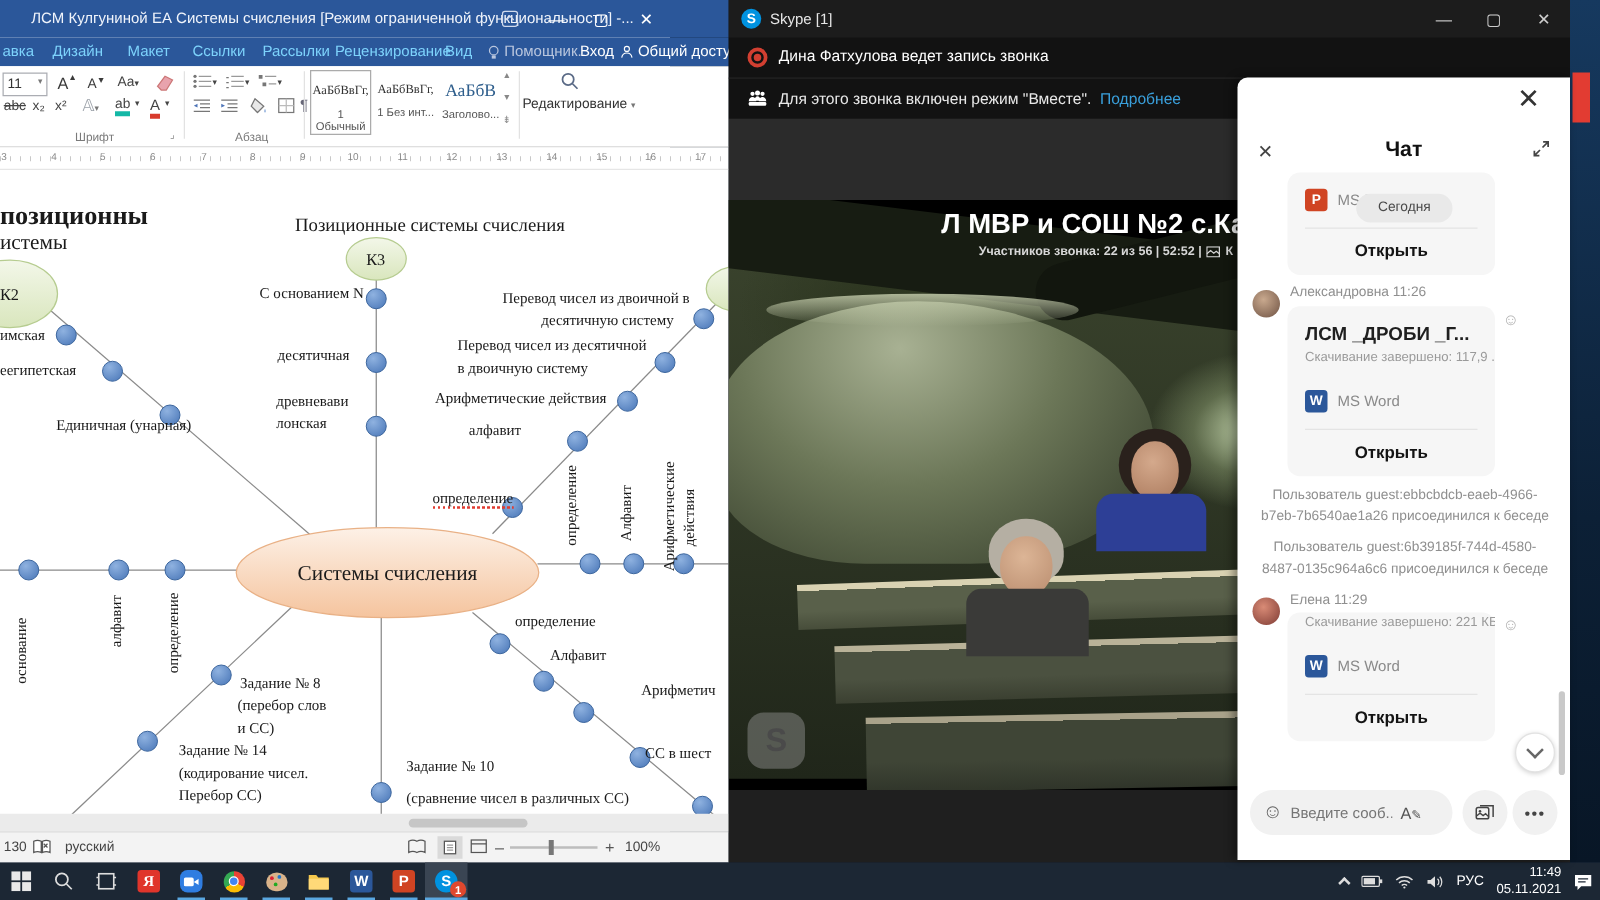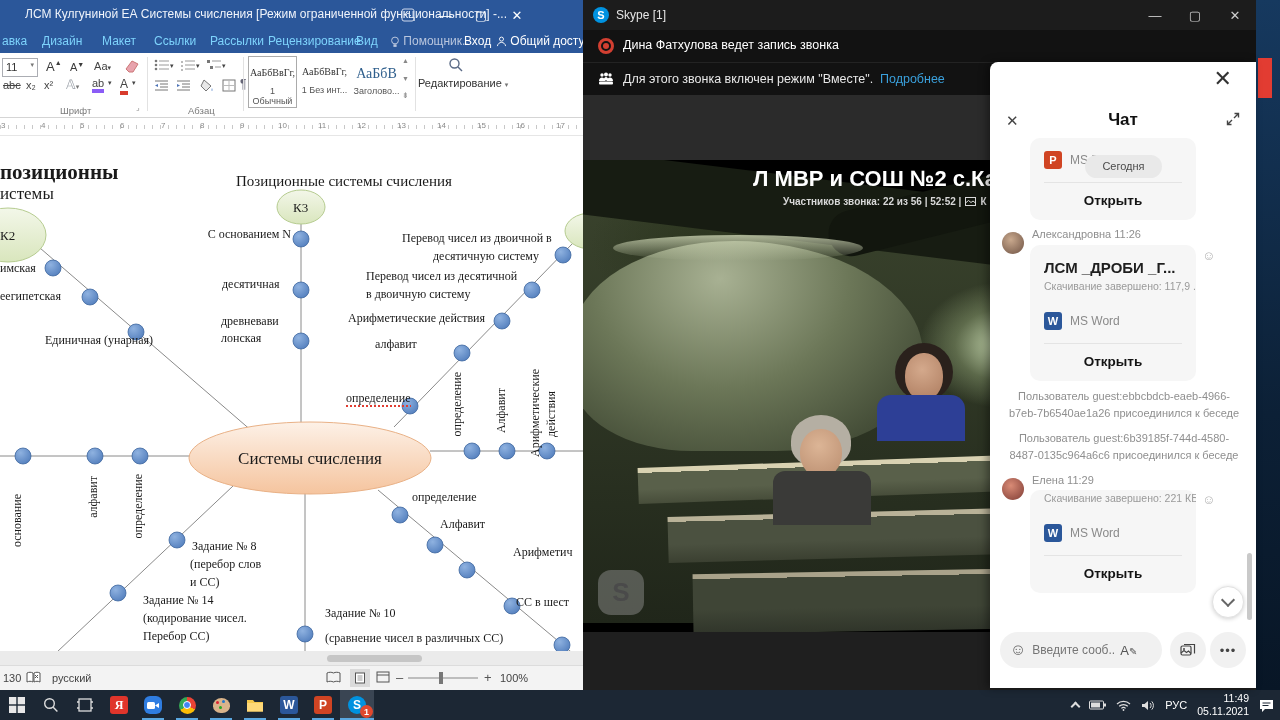--- a/index.html
+++ b/index.html
@@ -175,21 +175,21 @@
       <span class="rb" style="left:94px;top:7px;">Аа<span style="font-size:7px;">▾</span></span>
       <span class="rb" style="left:124px;top:6px;">
         <svg class="mini" width="16" height="14" viewBox="0 0 16 14">
             <path d="M2 10l6-8 6 3-5 8H5z" fill="#e8a3ad" stroke="#c77"></path>
           </svg>
       </span>
       <span class="rb" style="left:3px;top:26px;text-decoration:line-through;">abc</span>
       <span class="rb" style="left:26px;top:26px;">х₂</span>
       <span class="rb" style="left:44px;top:26px;">х²</span>
       <span class="rb" style="left:66px;top:24px;font-size:13px;color:#9aa0a8;">𝔸<span style="font-size:7px;color:#777;">▾</span></span>
-      <span class="rb" style="left:92px;top:24px;border-bottom:4px solid #8b5cf6;">ab</span>
+      <span class="rb" style="left:92px;top:24px;border-bottom:4px solid #14b8a6;">ab</span>
       <span class="rb" style="left:108px;top:26px;font-size:7px;">▾</span>
       <span class="rb" style="left:120px;top:24px;border-bottom:4px solid #d83b2d;font-size:12px;">А</span>
       <span class="rb" style="left:132px;top:26px;font-size:7px;">▾</span>
       <span class="grp-label" style="left:60px;">Шрифт</span>
       <span class="rb" style="left:136px;top:50px;font-size:8px;color:#888;">⌟</span>
       <span class="grp-rule" style="left:147px;"></span>
 
       <span class="rb" style="left:154px;top:5px;">
         <svg class="mini" width="16" height="14" viewBox="0 0 16 14">
             <circle cx="2" cy="3" r="1.3" fill="#777"></circle>

